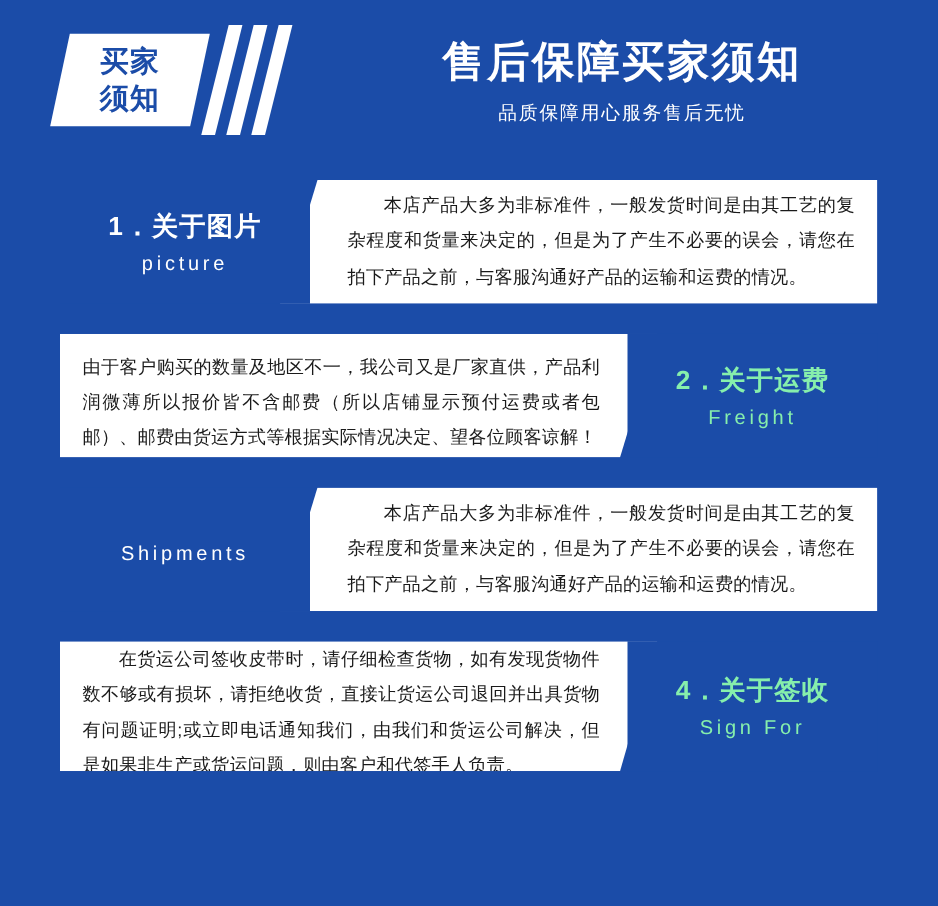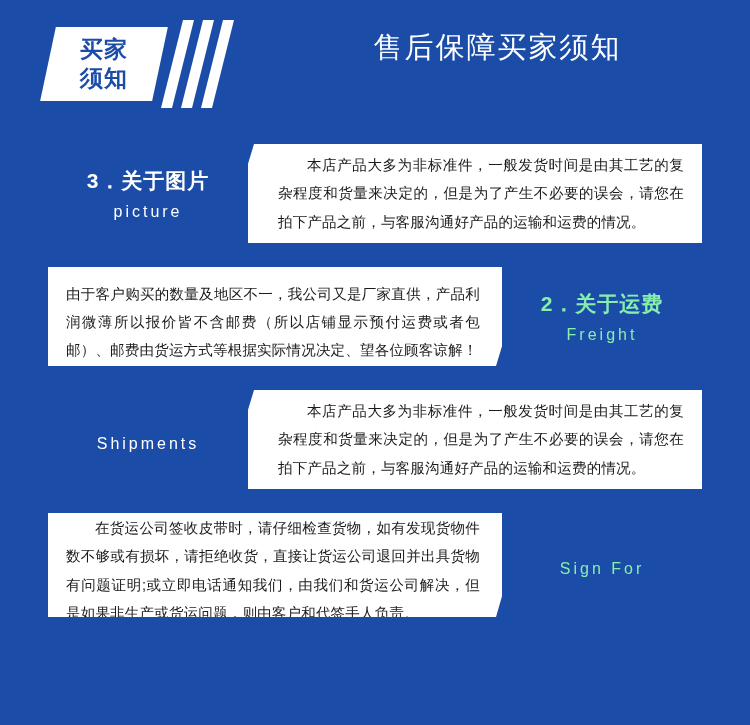--- a/index.html
+++ b/index.html
@@ -70,22 +70,22 @@
 
   .header-titles {
     position: absolute;
     left: 245px;
     right: 0;
     top: 30px;
     text-align: center;
     color: #ffffff;
   }
   .header-title {
-    font-size: 29px;
-    font-weight: normal;
+    font-size: 34px;
+    font-weight: bold;
     letter-spacing: 2px;
     line-height: 1.2;
   }
   .header-sub {
     margin-top: 10px;
     font-size: 15px;
     letter-spacing: 1.5px;
   }
 
   
@@ -195,31 +195,32 @@
     </div>
 
     <div class="slashes">
       <span class="slash s1"></span>
       <span class="slash s2"></span>
       <span class="slash s3"></span>
     </div>
 
     <div class="header-titles">
       <div class="header-title">售后保障买家须知</div>
+      <div class="header-sub">品质保障用心服务售后无忧</div>
     </div>
   </div>
 
   <div class="rows">
 
     <div class="row left-label">
       <div class="card textbox">
         <p>本店产品大多为非标准件，一般发货时间是由其工艺的复杂程度和货量来决定的，但是为了产生不必要的误会，请您在拍下产品之前，与客服沟通好产品的运输和运费的情况。</p>
       </div>
       <div class="label">
-        <div class="label-cn">3．关于图片</div>
+        <div class="label-cn">1．关于图片</div>
         <div class="label-en">picture</div>
       </div>
     </div>
 
     <div class="row right-label">
       <div class="card textbox noindent">
         <p>由于客户购买的数量及地区不一，我公司又是厂家直供，产品利润微薄所以报价皆不含邮费（所以店铺显示预付运费或者包邮）、邮费由货运方式等根据实际情况决定、望各位顾客谅解！</p>
       </div>
       <div class="label">
         <div class="label-cn">2．关于运费</div>
@@ -234,18 +235,19 @@
       <div class="label">
         <div class="label-en">Shipments</div>
       </div>
     </div>
 
     <div class="row right-label tall">
       <div class="card textbox">
         <p>在货运公司签收皮带时，请仔细检查货物，如有发现货物件数不够或有损坏，请拒绝收货，直接让货运公司退回并出具货物有问题证明;或立即电话通知我们，由我们和货运公司解决，但是如果非生产或货运问题，则由客户和代签手人负责。</p>
       </div>
       <div class="label">
+        <div class="label-cn">4．关于签收</div>
         <div class="label-en">Sign For</div>
       </div>
     </div>
 
   </div>
 </div>
 
 </body></html>

